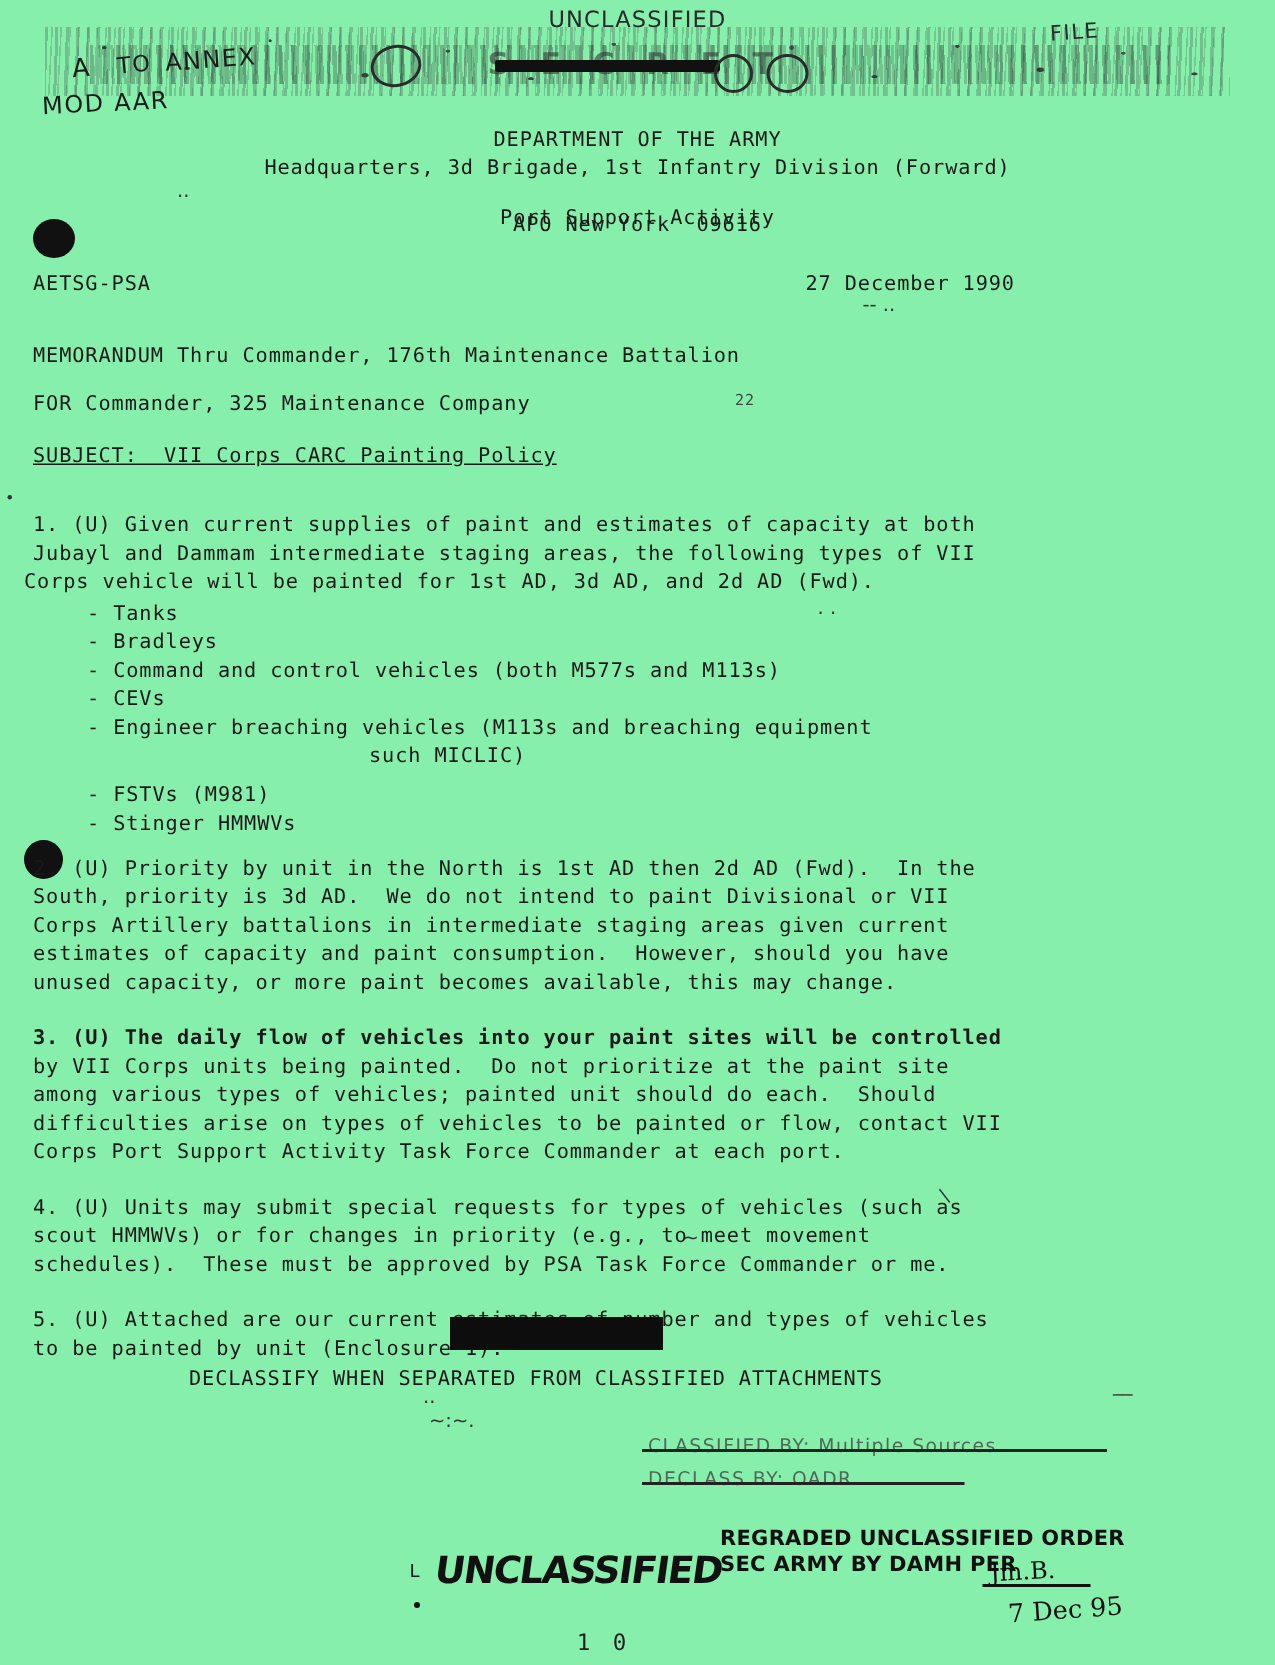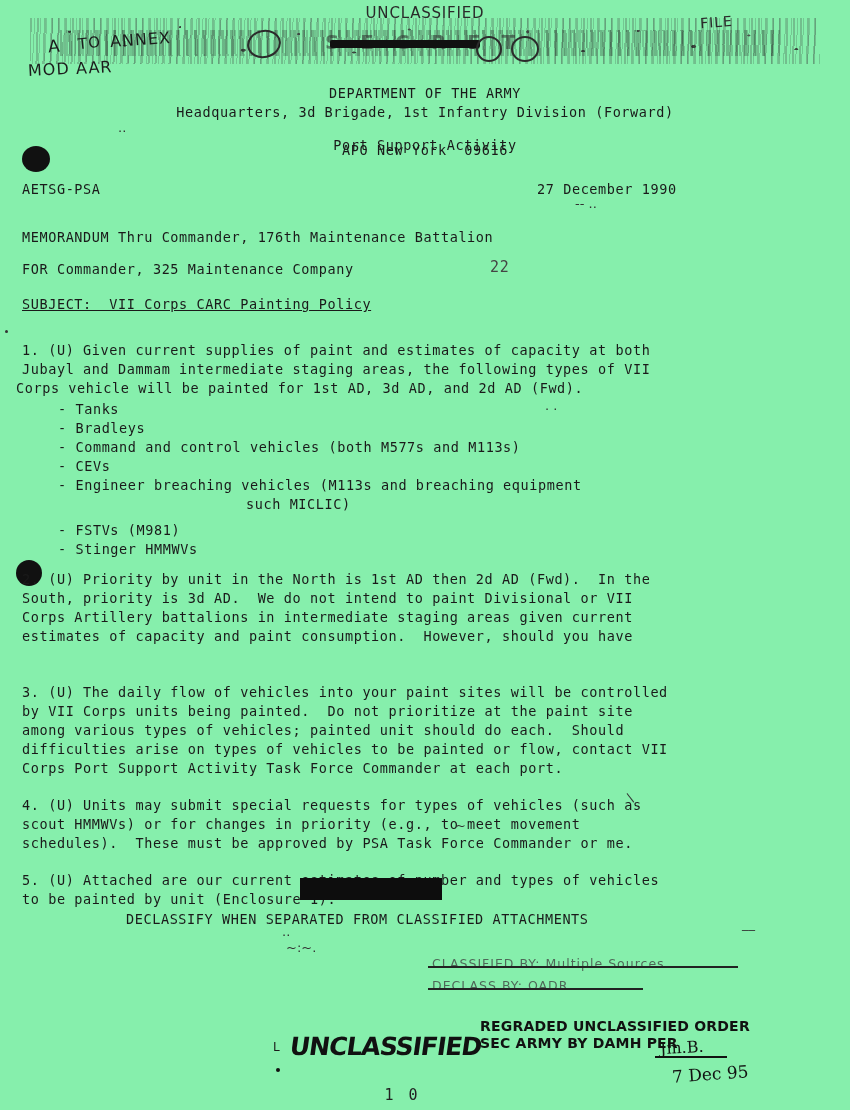--- a/index.html
+++ b/index.html
@@ -185,21 +185,21 @@
     color: #222;
   }
   .squiggle {
     font-family: "DejaVu Sans", sans-serif;
     color: #333;
     font-size: 13px;
   }
   .sq1 { top: 196px; left: 575px; }
   .sq2 { top: 120px; left: 118px; }
   .sq3 { top: 398px; left: 545px; }
-  .sq4 { top: 258px; left: 490px; font-size: 15px; }
+  .sq4 { top: 258px; left: 490px; font-size: 10px; }
   .sq5 { top: 924px; left: 282px; }
   .sq6 { top: 940px; left: 286px; }
   .sq7 { top: 818px; left: 455px; }
   .sq8 { top: 790px; left: 628px; transform: rotate(-55deg); }
   .sq9 { top: 916px; left: 742px; }
   .dot-mark { top: 330px; left: 5px; width: 3px; height: 3px; background:#333; border-radius:50%;}
 </style>
 </head>
 <body>
 
@@ -256,22 +256,23 @@
   <div class="abs mono" style="top:476px; left:58px;">- Engineer breaching vehicles (M113s and breaching equipment</div>
   <div class="abs mono" style="top:495px; left:246px;">such MICLIC)</div>
   <div class="abs mono" style="top:521px; left:58px;">- FSTVs (M981)</div>
   <div class="abs mono" style="top:540px; left:58px;">- Stinger HMMWVs</div>
   <div class="abs squiggle sq3">. .</div>
 
   <div class="abs mono" style="top:570px; left:22px;">2. (U) Priority by unit in the North is 1st AD then 2d AD (Fwd).  In the</div>
   <div class="abs mono" style="top:589px; left:22px;">South, priority is 3d AD.  We do not intend to paint Divisional or VII</div>
   <div class="abs mono" style="top:608px; left:22px;">Corps Artillery battalions in intermediate staging areas given current</div>
   <div class="abs mono" style="top:627px; left:22px;">estimates of capacity and paint consumption.  However, should you have</div>
-
-  <div class="abs mono" style="top:683px; left:22px;">3. (U) The daily flow of vehicles into your paint sites will be controlled</div>
+  <div class="abs mono" style="top:646px; left:22px;">unused capacity, or more paint becomes available, this may change.</div>
+
+  <div class="abs mono" style="top:683px; left:22px;font-weight:bold;">3. (U) The daily flow of vehicles into your paint sites will be controlled</div>
   <div class="abs mono" style="top:702px; left:22px;">by VII Corps units being painted.  Do not prioritize at the paint site</div>
   <div class="abs mono" style="top:721px; left:22px;">among various types of vehicles; painted unit should do each.  Should</div>
   <div class="abs mono" style="top:740px; left:22px;">difficulties arise on types of vehicles to be painted or flow, contact VII</div>
   <div class="abs mono" style="top:759px; left:22px;">Corps Port Support Activity Task Force Commander at each port.</div>
 
   <div class="abs mono" style="top:796px; left:22px;">4. (U) Units may submit special requests for types of vehicles (such as</div>
   <div class="abs mono" style="top:815px; left:22px;">scout HMMWVs) or for changes in priority (e.g., to meet movement</div>
   <div class="abs mono" style="top:834px; left:22px;">schedules).  These must be approved by PSA Task Force Commander or me.</div>
 
   <div class="abs mono" style="top:871px; left:22px;">5. (U) Attached are our current estimates of number and types of vehicles</div>

